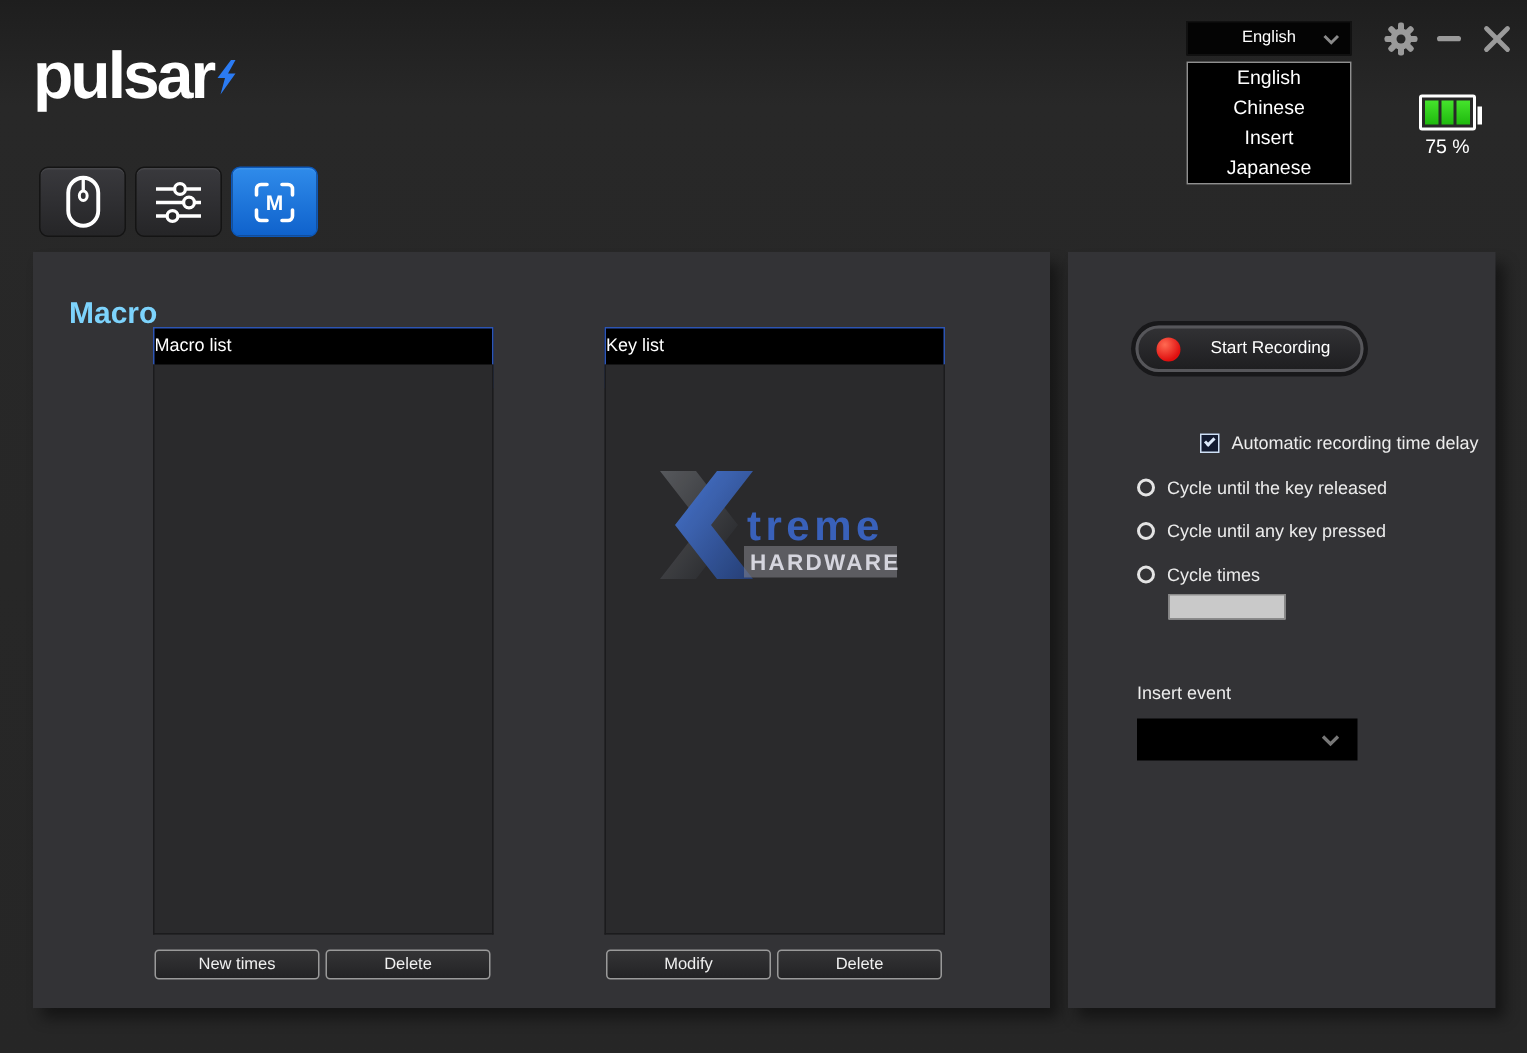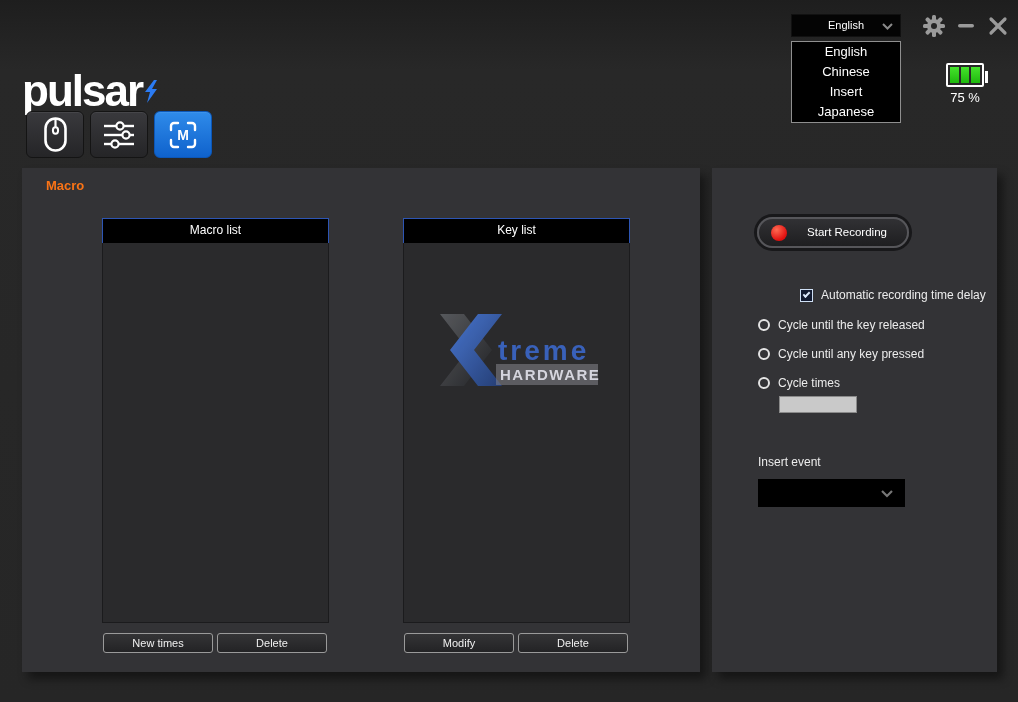--- a/index.html
+++ b/index.html
@@ -11,21 +11,21 @@
     color:#f0f0f0;
   }
   .app {
     position:relative; width:1018px; height:702px;
     background:linear-gradient(180deg,#1e1e1e 0%, #282828 10%, #262626 100%);
   }
   
   .logo {
     position:absolute; left:22px; top:26px;
     font-size:44px; font-weight:bold; color:#fff; letter-spacing:-2px;
-    display:flex; align-items:flex-start;margin-top:40px;
+    display:flex; align-items:flex-start;
   }
   .logo .spark { margin-left:2px; margin-top:14px; }
 
   .lang-select {
     position:absolute; left:791px; top:14px; width:110px; height:23px;
     background:#040404; border:1px solid #111; color:#fff;
     font-size:11px; text-align:center; line-height:21px; cursor:pointer;
   }
   .lang-select .chev { position:absolute; right:7px; top:8px; }
   .lang-menu {
@@ -63,26 +63,26 @@
 
   
   .main-panel {
     position:absolute; left:22px; top:168px; width:678px; height:504px;
     background:#333336; box-shadow:6px 7px 9px rgba(0,0,0,.45);
   }
   .right-panel {
     position:absolute; left:712px; top:168px; width:285px; height:504px;
     background:#333336; box-shadow:6px 7px 9px rgba(0,0,0,.45);
   }
-  .panel-title { position:absolute; left:24px; top:10px; font-size:13px; font-weight:bold; color:#f97316; }
+  .panel-title { position:absolute; left:24px; top:30px; font-size:20px; font-weight:bold; color:#7dd3fc; }
 
   .list-header {
     position:absolute; width:227px; height:41px; background:#000;
     border:1px solid #2d55b4; color:#fff; font-size:12px;
-    text-align:center; line-height:23px;
+    text-align:left; line-height:23px;
   }
   .list-body {
     position:absolute; width:227px; height:380px; background:#2a2a2c;
     border:1px solid #1b1b1d; border-top:none;
   }
   .small-btn {
     position:absolute; width:110px; height:20px;
     background:linear-gradient(180deg,#343436,#232325);
     border:1px solid #9a9a9a; border-radius:3px;
     color:#f0f0f0; font-size:11px; text-align:center; line-height:18px; cursor:pointer;

